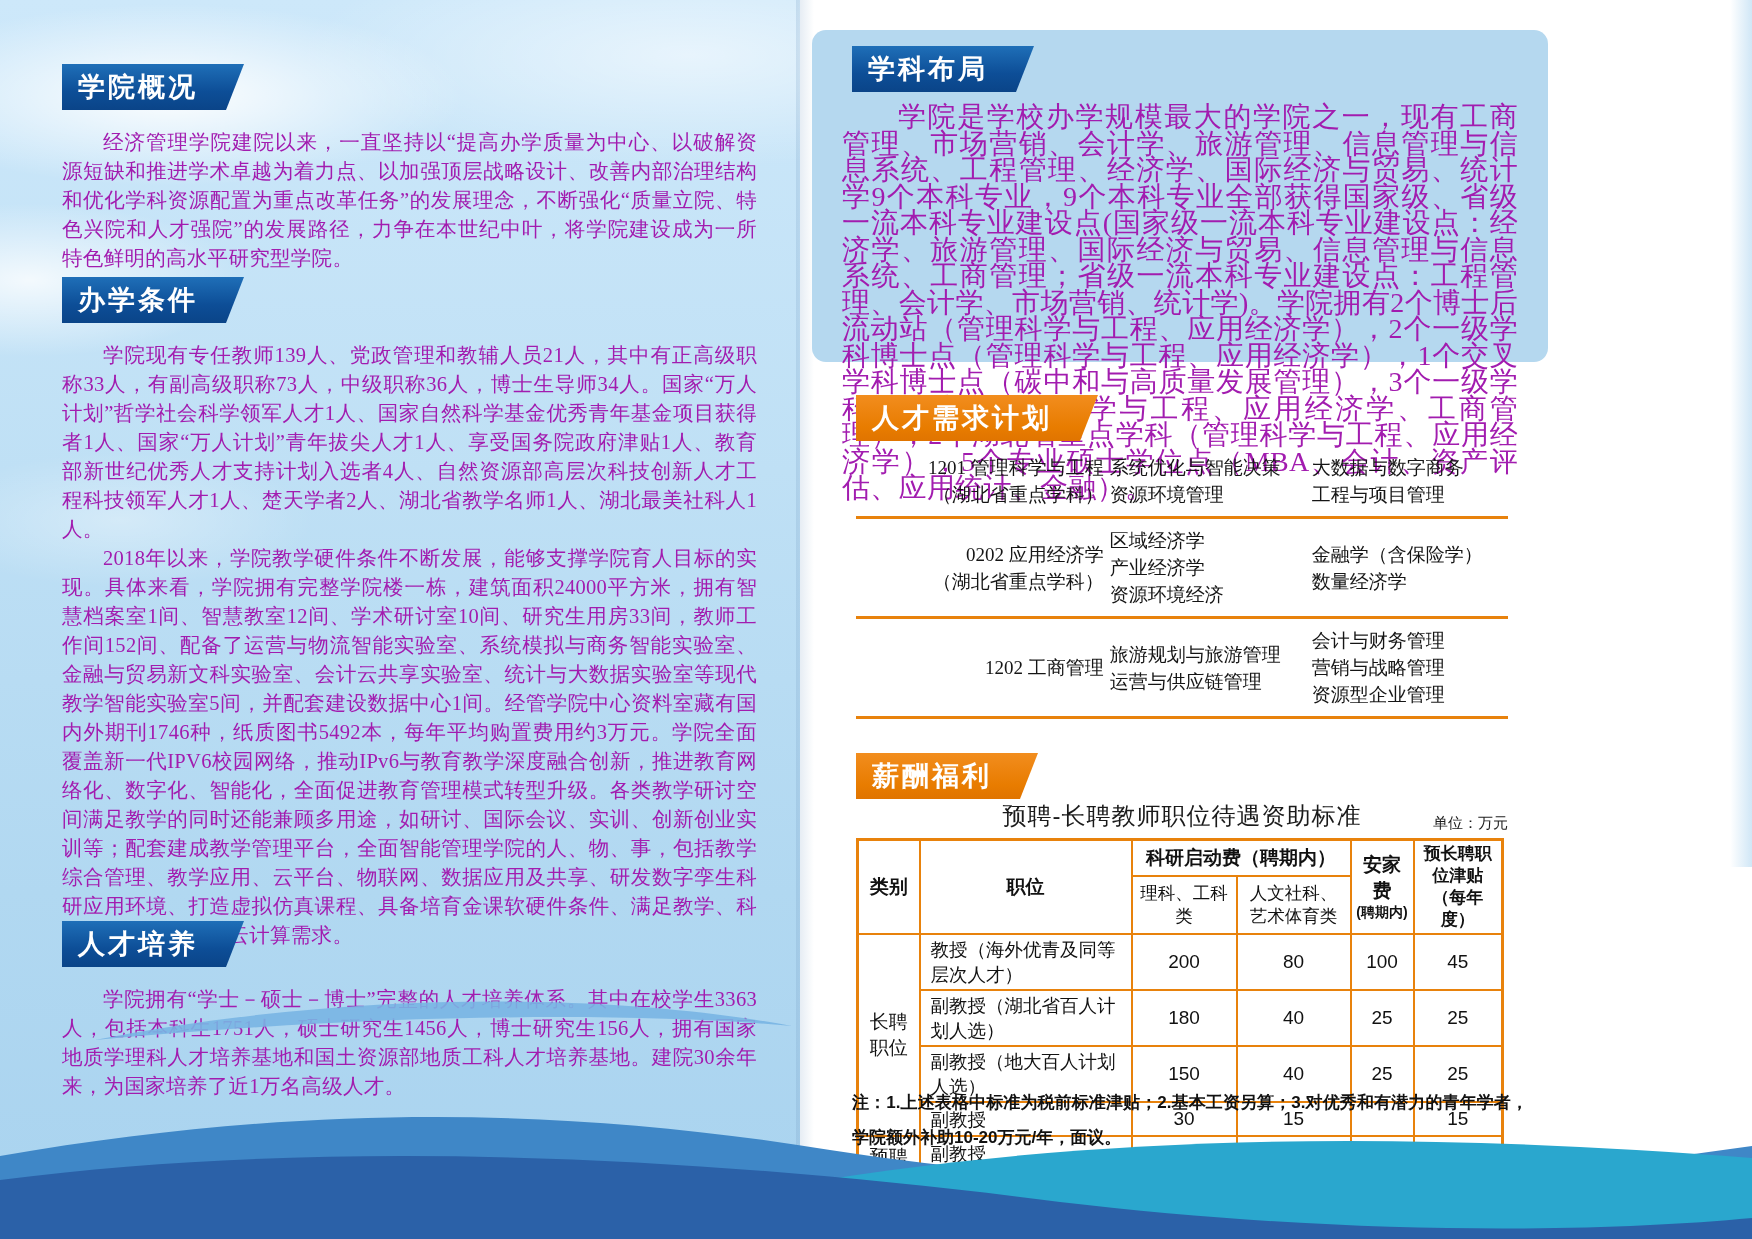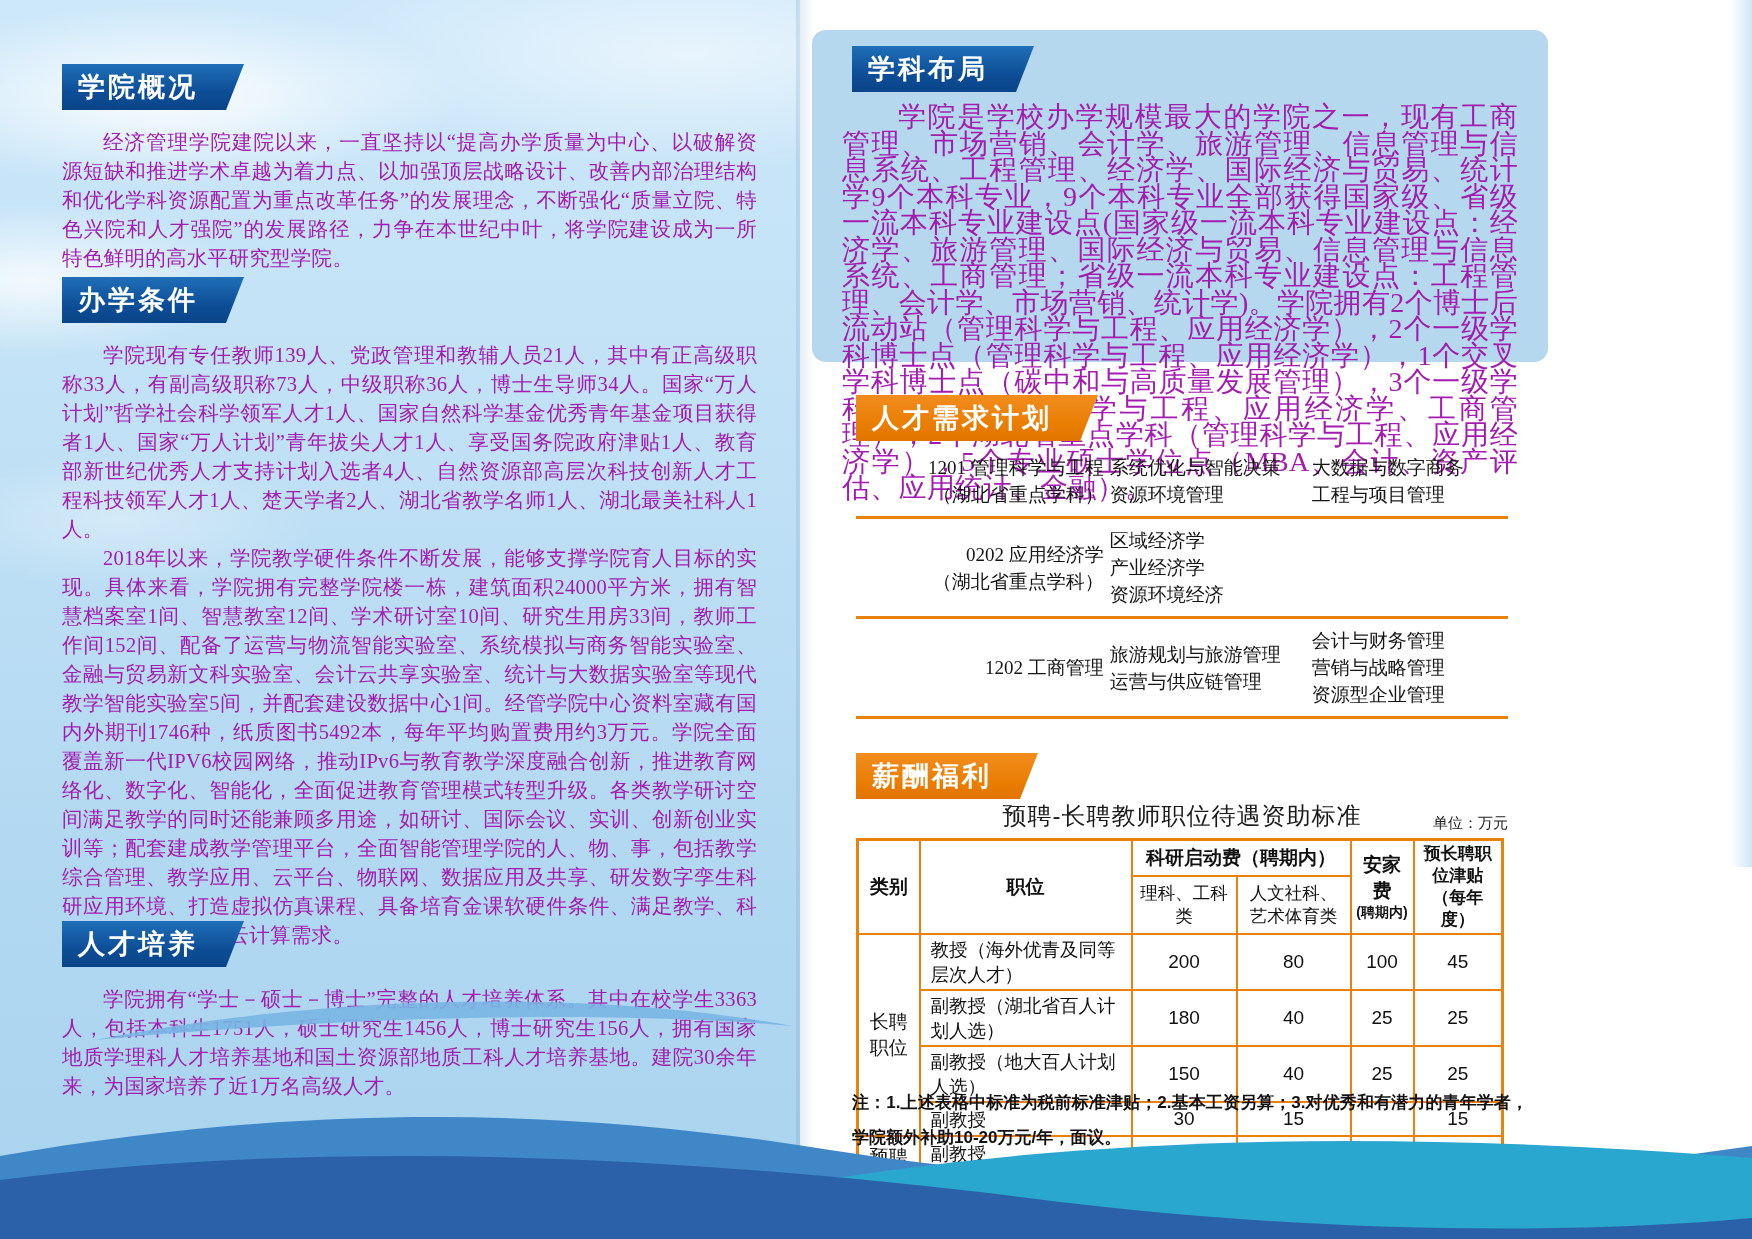--- a/index.html
+++ b/index.html
@@ -161,20 +161,24 @@
       <div class="d-row">
         <div class="d-code">
           <div>0202 应用经济学</div>
           <div>（湖北省重点学科）</div>
         </div>
         <div class="d-dir">
           <div>区域经济学</div>
           <div>产业经济学</div>
           <div>资源环境经济</div>
         </div>
+        <div class="d-dir">
+          <div>金融学（含保险学）</div>
+          <div>数量经济学</div>
+        </div>
       </div>
 
       <div class="d-row">
         <div class="d-code">
           <div>1202 工商管理</div>
           <div></div>
         </div>
         <div class="d-dir">
           <div>旅游规划与旅游管理</div>
           <div>运营与供应链管理</div>

